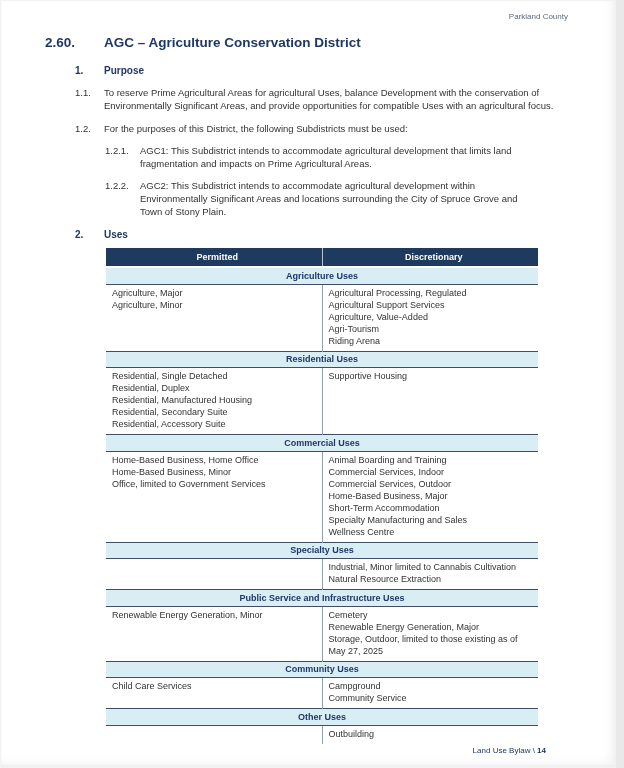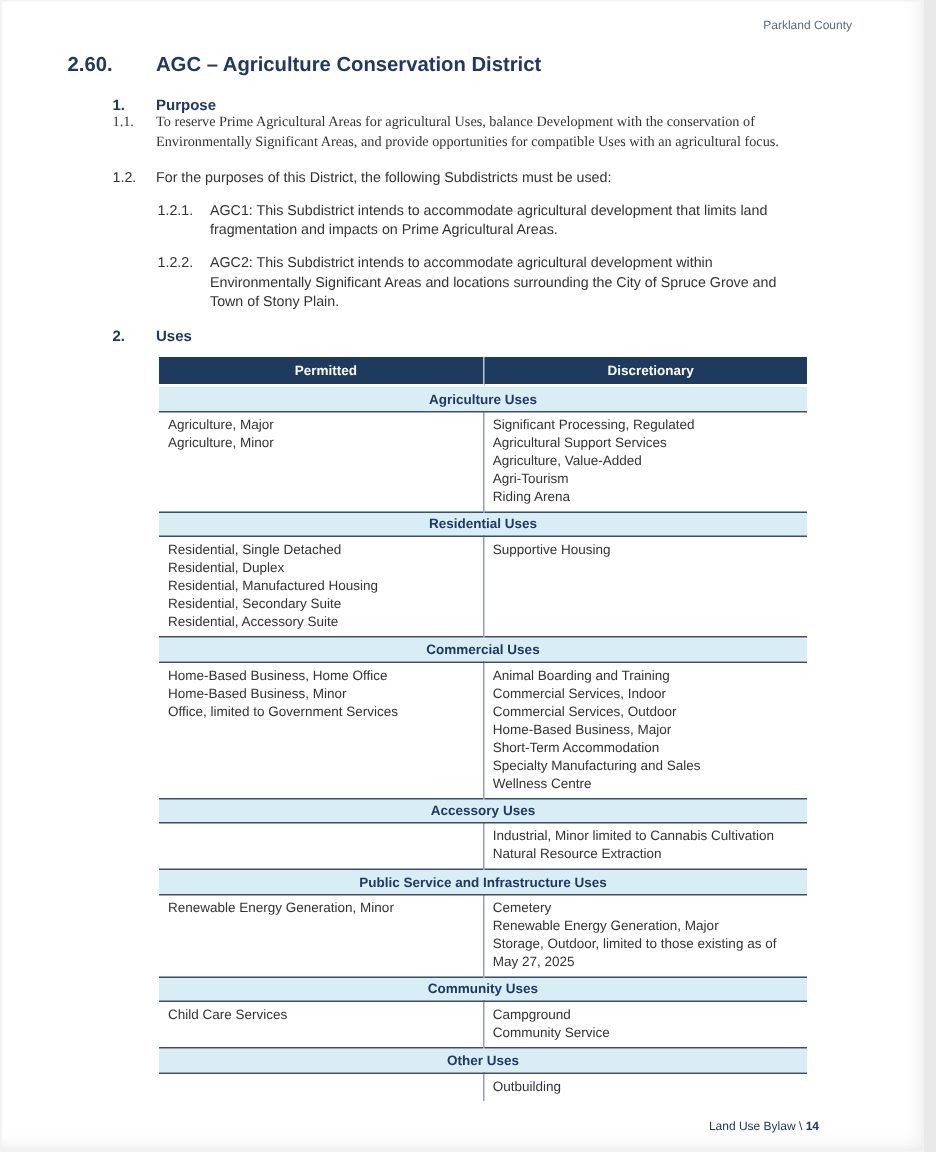--- a/index.html
+++ b/index.html
@@ -35,21 +35,21 @@
     display:flex;color:var(--navy);font-weight:bold;font-size:10px;
   }
   .sec-heading.purpose{margin:15px 0 0 75px;}
   .sec-heading.uses{margin:11px 0 0 75px;}
   .sec-heading .num{width:29px;flex:0 0 29px;}
   .clause{
     display:flex;font-size:9.5px;line-height:13px;margin-left:75px;
   }
   .clause .num{width:29px;flex:0 0 29px;}
   .clause .txt{max-width:452px;}
-  .clause.c11{font-family:Liberation Serif, serif;}
+  .clause.c11{margin-top:10px;}
   .clause.c12{margin-top:10px;}
   .subclause{
     display:flex;font-size:9.5px;line-height:13px;margin-left:105px;margin-top:9px;
   }
   .subclause .num{width:35px;flex:0 0 35px;}
   .subclause .txt{max-width:400px;}
   table.uses-table{
     border-collapse:collapse;table-layout:fixed;
     margin:8px 0 0 106px;width:432px;
     font-size:9px;line-height:12px;
@@ -133,21 +133,21 @@
     <tbody>
         <tr class="cat-row">
           <td colspan="2">Agriculture Uses</td>
         </tr>
         <tr class="data-row">
           <td class="permitted">
             <div>Agriculture, Major</div>
             <div>Agriculture, Minor</div>
           </td>
           <td class="discretionary">
-            <div>Significant Processing, Regulated</div>
+            <div>Agricultural Processing, Regulated</div>
             <div>Agricultural Support Services</div>
             <div>Agriculture, Value-Added</div>
             <div>Agri-Tourism</div>
             <div>Riding Arena</div>
           </td>
         </tr>
         <tr class="cat-row">
           <td colspan="2">Residential Uses</td>
         </tr>
         <tr class="data-row">
@@ -175,21 +175,21 @@
             <div>Animal Boarding and Training</div>
             <div>Commercial Services, Indoor</div>
             <div>Commercial Services, Outdoor</div>
             <div>Home-Based Business, Major</div>
             <div>Short-Term Accommodation</div>
             <div>Specialty Manufacturing and Sales</div>
             <div>Wellness Centre</div>
           </td>
         </tr>
         <tr class="cat-row">
-          <td colspan="2">Accessory Uses</td>
+          <td colspan="2">Specialty Uses</td>
         </tr>
         <tr class="data-row">
           <td class="permitted"></td>
           <td class="discretionary">
             <div>Industrial, Minor limited to Cannabis Cultivation</div>
             <div>Natural Resource Extraction</div>
           </td>
         </tr>
         <tr class="cat-row">
           <td colspan="2">Public Service and Infrastructure Uses</td>

